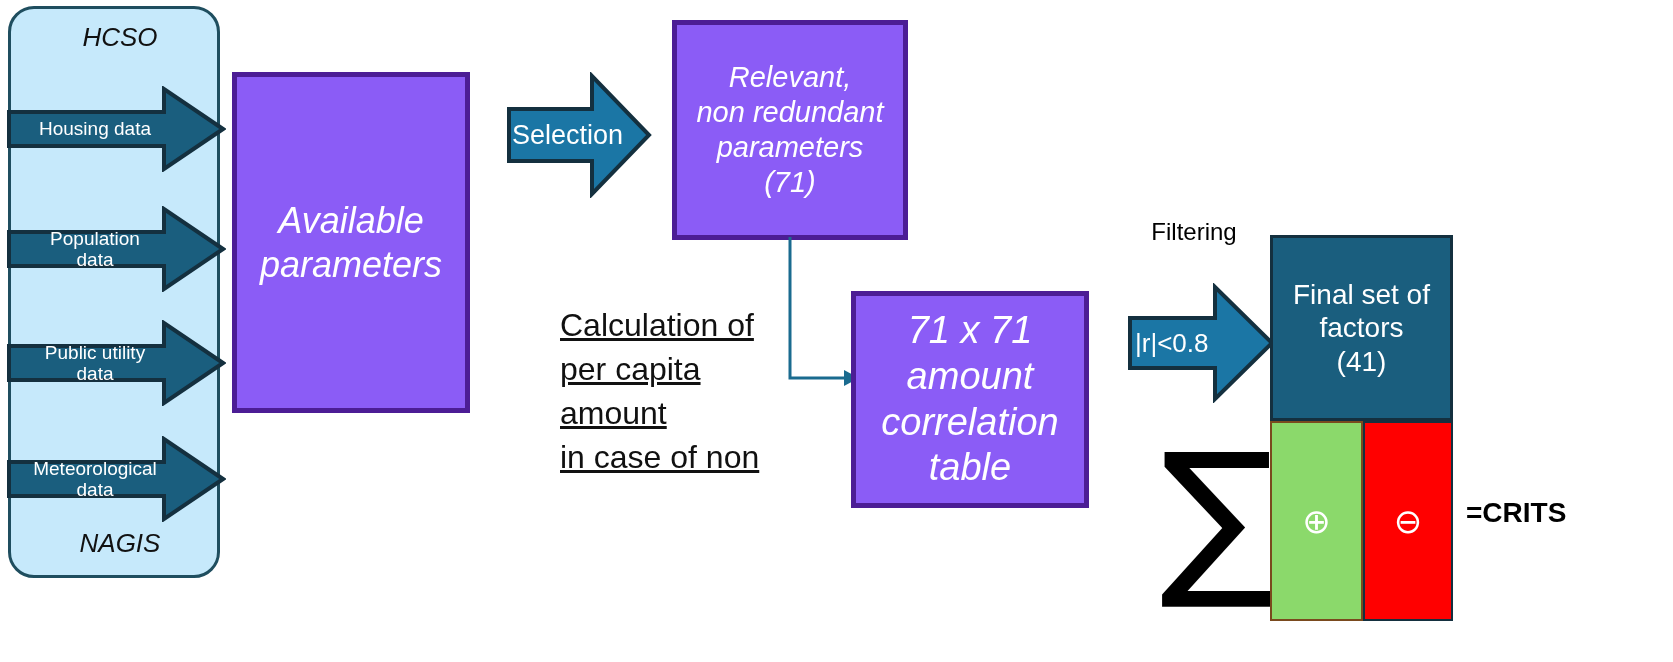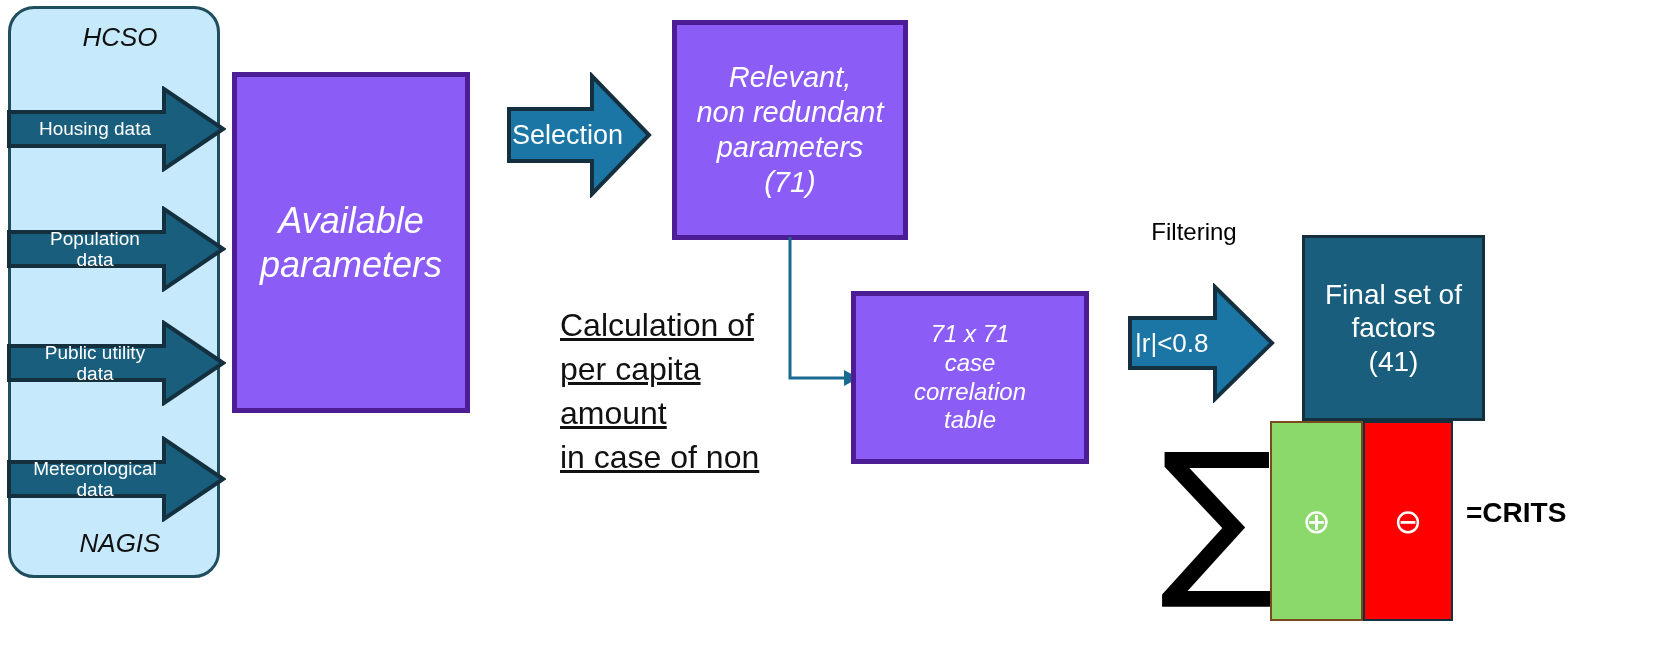--- a/index.html
+++ b/index.html
@@ -77,32 +77,32 @@
     width: 238px; height: 341px;
     font-size: 36px;
   }
   .box-relevant {
     left: 672px; top: 20px;
     width: 236px; height: 220px;
     font-size: 29px;
   }
   .box-crosscorr {
     left: 851px; top: 291px;
-    width: 238px; height: 173px;
-    font-size: 24px;
+    width: 238px; height: 217px;
+    font-size: 38px;
   }
   .box-final {
     left: 1270px; top: 235px;
     width: 183px; height: 186px;
     background: #1a5e7e;
     border: 3px solid #14303f;
     box-sizing: border-box;
     display: flex; align-items: center; justify-content: center;
     color: #ffffff; text-align: center;
-    font-size: 28px; line-height: 1.2; margin-left: 32px;
+    font-size: 28px; line-height: 1.2;
   }
 
   
   .blk-arrow { }
   .blk-arrow svg { display: block; }
   .blk-arrow .lbl {
     position: absolute;
     left: 0; top: 0;
     display: flex; align-items: center; justify-content: flex-start;
     color: #ffffff;
@@ -256,21 +256,21 @@
 
   <div class="abs calc-text">
     <div>Calculation of</div>
     <div>per capita amount</div>
     <div>in case of non</div>
   </div>
 
   <div class="abs proc-box box-crosscorr">
     <div>
       <div>71 x 71</div>
-      <div>case</div>
+      <div>amount</div>
       <div>correlation</div>
       <div>table</div>
     </div>
   </div>
 
   <div class="abs filtering-label">Filtering</div>
 
   <div class="abs blk-arrow arrow-filter">
     <svg width="148" height="120" viewBox="0 0 148 120" xmlns="http://www.w3.org/2000/svg">
       <polygon points="3,35 88,35 88,4 145,60 88,116 88,85 3,85" fill="#1b76a5" stroke="#14303f" stroke-width="4" stroke-linejoin="miter"></polygon>

